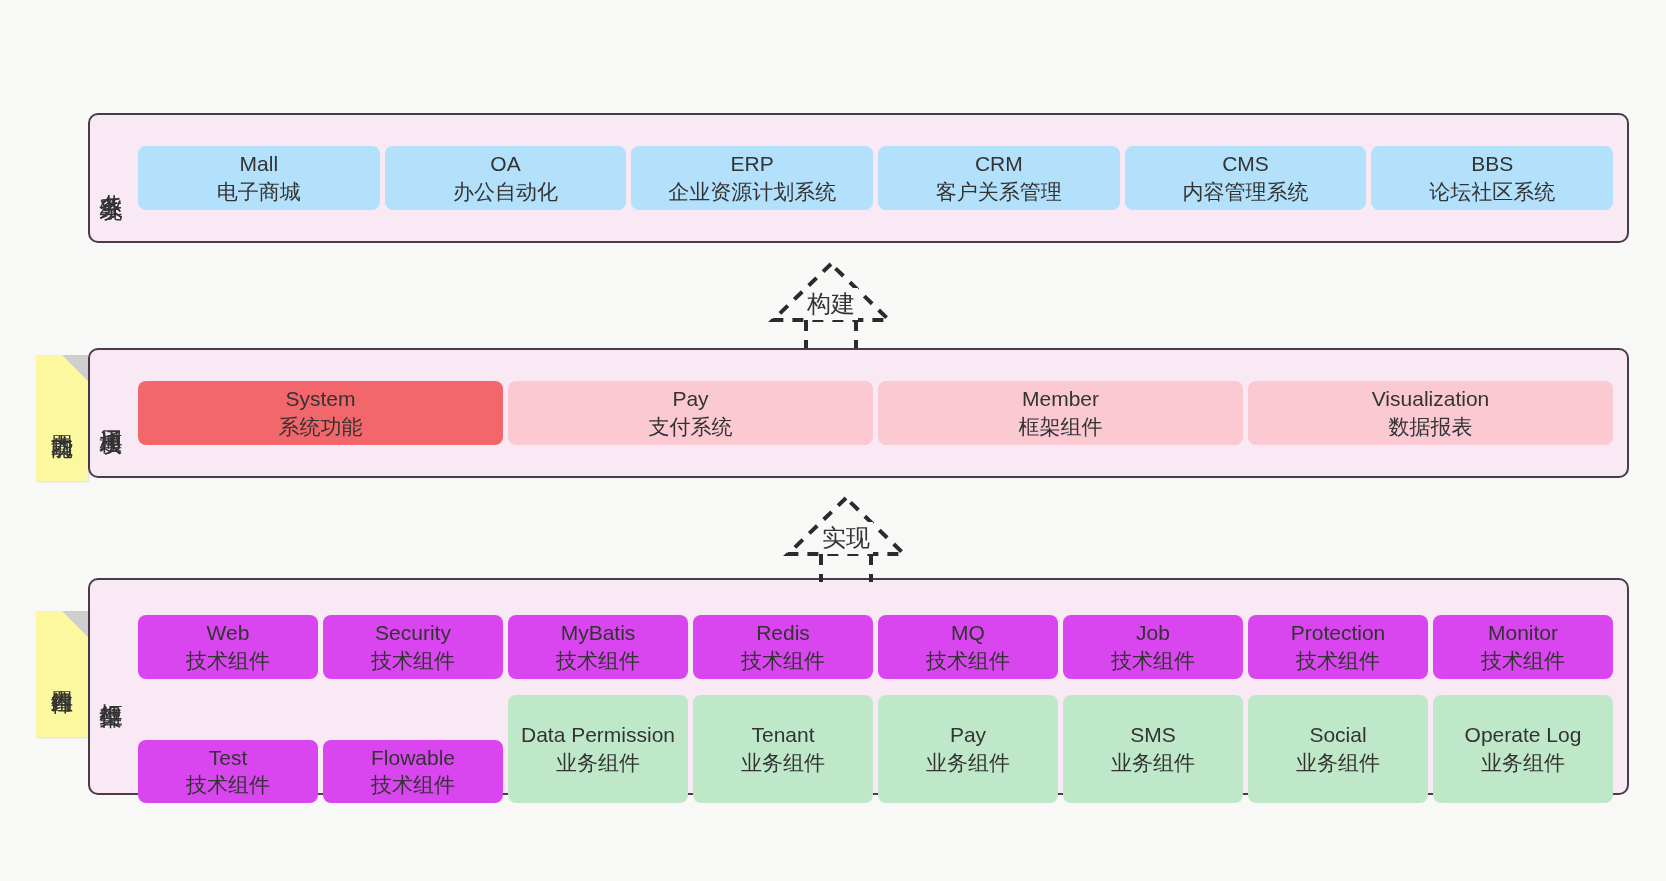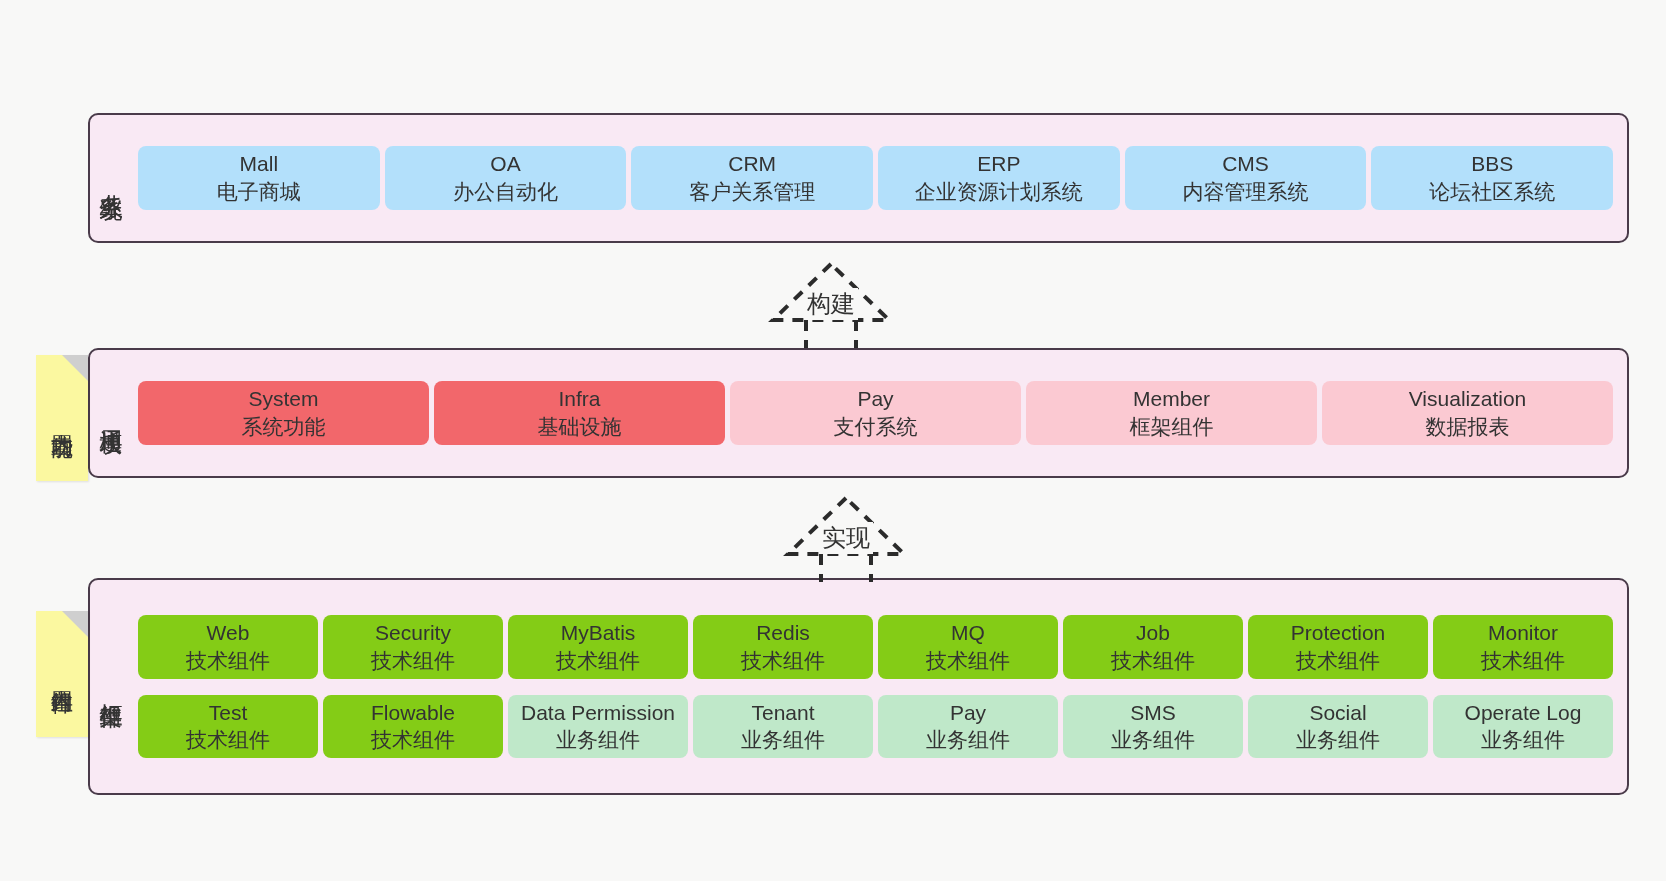--- a/index.html
+++ b/index.html
@@ -73,21 +73,21 @@
     box-sizing: border-box;
     padding: 4px 6px;
   }
   .box .t1 { white-space: nowrap; }
   .box .t2 { white-space: nowrap; }
   .box.wrap .t1 { white-space: normal; }
 
   .box-blue        { background: #b3e0fb; }
   .box-red         { background: #f2676b; }
   .box-pink        { background: #fbc9d2; }
-  .box-green       { background: #84cc16; }
+  .box-green       { background: #d946ef; margin-top: 45px; }
   .box-lightgreen  { background: #bfe8c9; }
 
   
   .note {
     position: absolute;
     background: #fbf8a0;
     box-sizing: border-box;
     font-size: 22px;
     line-height: 1.1;
     letter-spacing: 1px;
@@ -137,26 +137,26 @@
     <div class="row">
       <div class="box box-blue">
         <span class="t1">Mall</span>
         <span class="t2">电子商城</span>
       </div>
       <div class="box box-blue">
         <span class="t1">OA</span>
         <span class="t2">办公自动化</span>
       </div>
       <div class="box box-blue">
+        <span class="t1">ERP</span>
+        <span class="t2">企业资源计划系统</span>
+      </div>
+      <div class="box box-blue">
         <span class="t1">CRM</span>
         <span class="t2">客户关系管理</span>
-      </div>
-      <div class="box box-blue">
-        <span class="t1">ERP</span>
-        <span class="t2">企业资源计划系统</span>
       </div>
       <div class="box box-blue">
         <span class="t1">CMS</span>
         <span class="t2">内容管理系统</span>
       </div>
       <div class="box box-blue">
         <span class="t1">BBS</span>
         <span class="t2">论坛社区系统</span>
       </div>
     </div>
@@ -178,24 +178,20 @@
   <span>内置功能</span>
 </div>
 
 <div class="layer" id="layer-common" style="left:88px; top:348px; width:1541px; height:130px;">
   <div class="layer-label">通用模块</div>
   <div class="layer-body">
     <div class="row">
       <div class="box box-red">
         <span class="t1">System</span>
         <span class="t2">系统功能</span>
-      </div>
-      <div class="box box-red">
-        <span class="t1">Infra</span>
-        <span class="t2">基础设施</span>
       </div>
       <div class="box box-pink">
         <span class="t1">Pay</span>
         <span class="t2">支付系统</span>
       </div>
       <div class="box box-pink">
         <span class="t1">Member</span>
         <span class="t2">框架组件</span>
       </div>
       <div class="box box-pink">

